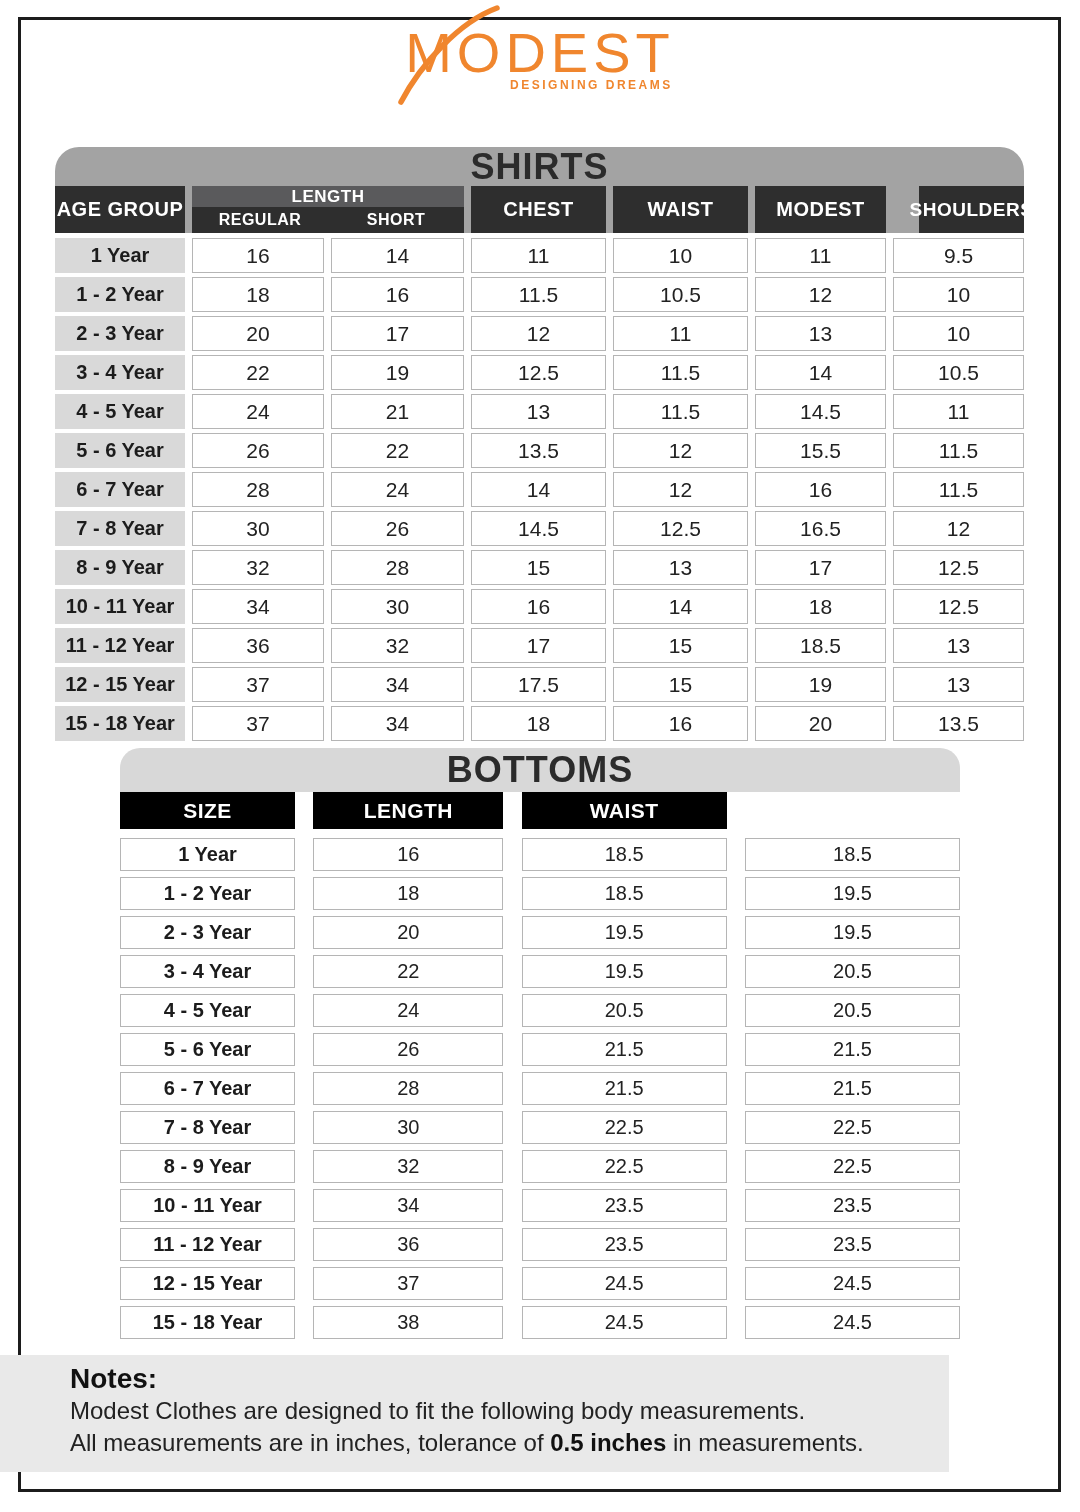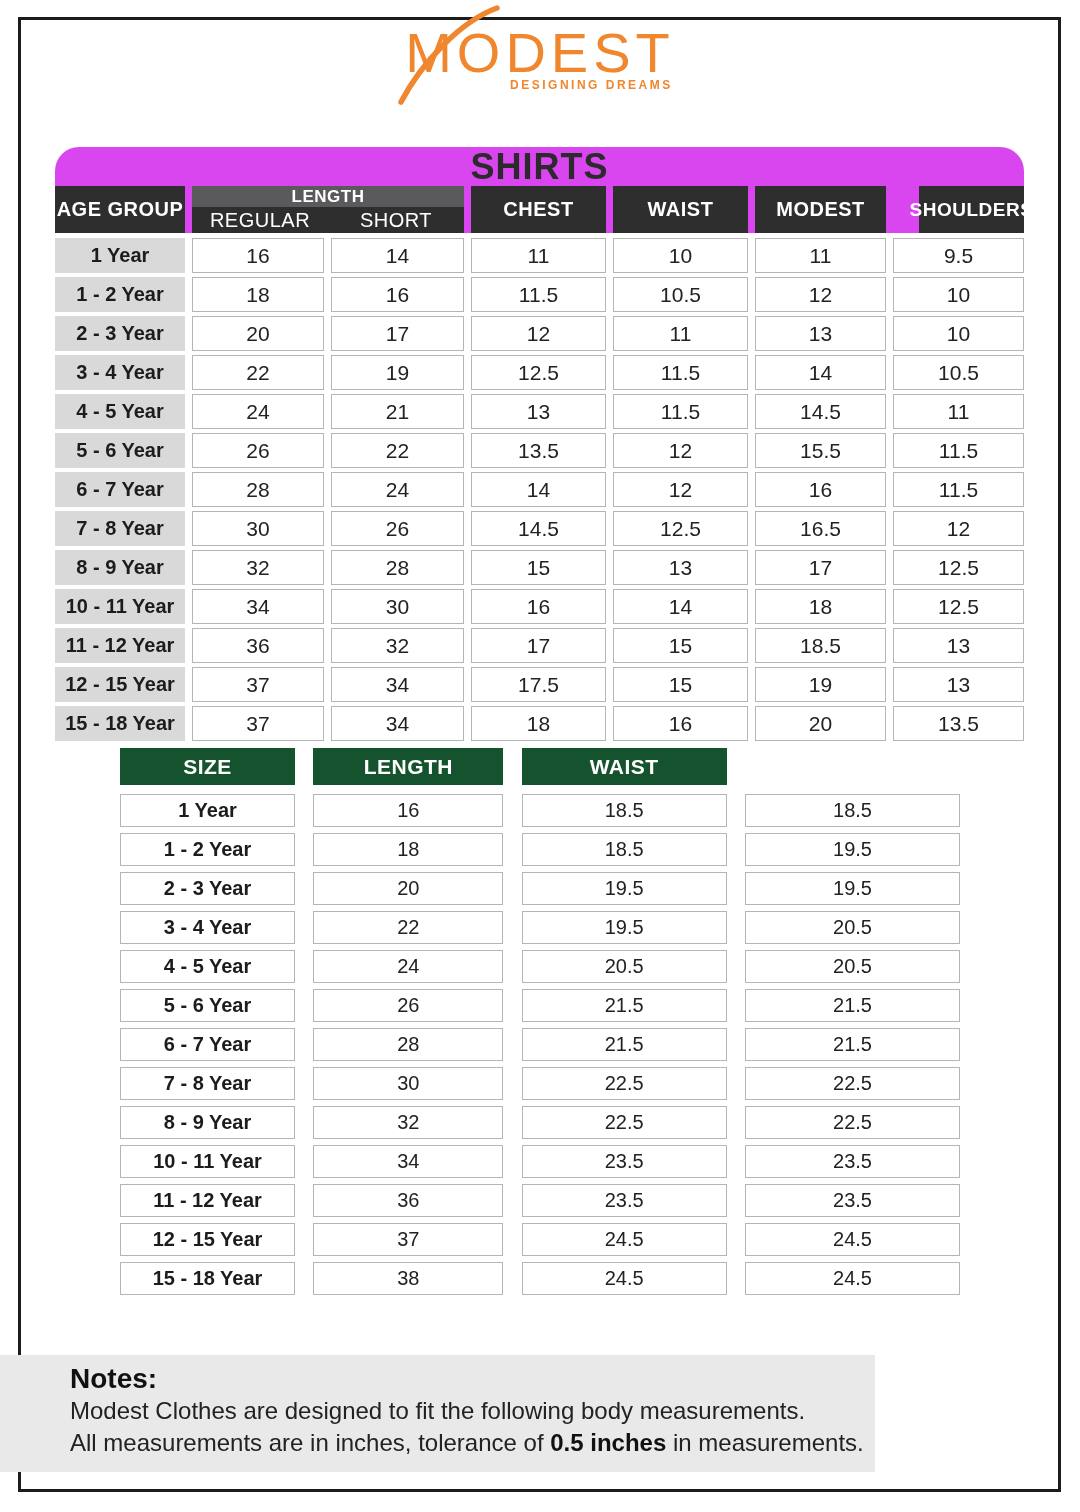--- a/index.html
+++ b/index.html
@@ -22,21 +22,21 @@
     display:block;text-align:right;font-size:12px;font-weight:bold;
     letter-spacing:2.5px;color:#f0862e;margin-top:-4px;padding-right:2px;
   }
   .chart-title{
     position:absolute;top:100px;left:0;width:100%;text-align:center;
     font-size:36px;letter-spacing:3px;color:#1d1d1d;font-weight:500;z-index:2;
   }
   
   .shirts-section{position:absolute;left:55px;top:147px;width:969px;z-index:2;}
   .shirts-band{
-    position:relative;height:86px;background:#d946ef;border-radius:24px 24px 0 0;
+    position:relative;height:86px;background:#a3a3a3;border-radius:24px 24px 0 0;
   }
   .section-title{
     text-align:center;font-size:36px;font-weight:800;color:#2b2b2b;
     letter-spacing:1px;line-height:40px;
   }
   .shirts-grid-cols{
     display:grid;grid-template-columns:130px 132px 133px 135px 135px 131px 131px;
     column-gap:7px;
   }
   .shirts-headers{position:absolute;left:0;bottom:0;width:100%;height:47px;border-radius:20px;}
@@ -45,21 +45,21 @@
     display:flex;align-items:center;justify-content:center;letter-spacing:.5px;
   }
   .hdr-shoulders{font-size:19px;margin-left:26px;}
   .length-group{grid-column:2 / 4;display:flex;flex-direction:column;}
   .length-top{
     height:21px;background:#5a5a5c;color:#fff;font-weight:bold;font-size:17px;
     display:flex;align-items:center;justify-content:center;letter-spacing:.5px;
   }
   .length-bottom{flex:1;background:#2e2e2e;display:flex;}
   .length-bottom span{
-    flex:1;color:#fff;font-weight:normal;font-size:20px;
+    flex:1;color:#fff;font-weight:bold;font-size:16px;
     display:flex;align-items:center;justify-content:center;letter-spacing:.5px;text-align:center;
   }
   .shirts-rows{margin-top:5px;row-gap:4px;grid-auto-rows:35px;}
   .s-label{
     background:#d9d9d9;font-weight:bold;font-size:20px;color:#1c1c1c;
     display:flex;align-items:center;justify-content:center;
   }
   .s-cell{
     background:#fff;border:1.5px solid #b5b5b5;box-sizing:border-box;
     font-size:21px;color:#222;display:flex;align-items:center;justify-content:center;
@@ -69,36 +69,36 @@
   .bottoms-band{
     height:44px;background:#d8d8d8;border-radius:20px 20px 0 0;
     display:flex;align-items:center;justify-content:center;
   }
   .bottoms-grid-cols{
     display:grid;grid-template-columns:175px 190px 205px 215px;
     justify-content:space-between;
   }
   .bottoms-headers{height:37px;}
   .b-hdr{
-    background:#14532d;color:#fff;font-weight:bold;font-size:21px;
+    background:#000000;color:#fff;font-weight:bold;font-size:21px;
     display:flex;align-items:center;justify-content:center;letter-spacing:.5px;
   }
   .bottoms-rows{margin-top:9px;row-gap:6px;grid-auto-rows:33px;}
   .b-size{
     background:#fff;border:1.5px solid #b5b5b5;box-sizing:border-box;
     font-weight:bold;font-size:20px;color:#1c1c1c;
     display:flex;align-items:center;justify-content:center;
   }
   .b-cell{
     background:#fff;border:1.5px solid #b5b5b5;box-sizing:border-box;
     font-size:20px;color:#222;display:flex;align-items:center;justify-content:center;
   }
   
   .notes{
-    position:absolute;left:0;top:1355px;width:875px;height:117px;background:#e9e9e9;
+    position:absolute;left:0;top:1355px;width:949px;height:117px;background:#e9e9e9;
     z-index:3;box-sizing:border-box;padding:8px 0 0 70px;
   }
   .notes-heading{font-size:28px;font-weight:bold;color:#111;line-height:32px;}
   .note-line{font-size:24px;color:#222;line-height:32px;}
   .note-line b{color:#111;}
 </style>
 </head>
 <body>
 
 <div class="page">
@@ -221,20 +221,23 @@
         <div class="s-cell">37</div>
         <div class="s-cell">34</div>
         <div class="s-cell">18</div>
         <div class="s-cell">16</div>
         <div class="s-cell">20</div>
         <div class="s-cell">13.5</div>
       </div>
   </div>
 
   <div class="bottoms-section">
+    <div class="bottoms-band">
+      <div class="section-title">BOTTOMS</div>
+    </div>
     <div class="bottoms-headers bottoms-grid-cols">
       <div class="b-hdr">SIZE</div>
       <div class="b-hdr">LENGTH</div>
       <div class="b-hdr">WAIST</div>
     </div>
     <div class="bottoms-rows bottoms-grid-cols">
         <div class="b-size">1 Year</div>
         <div class="b-cell">16</div>
         <div class="b-cell">18.5</div>
         <div class="b-cell">18.5</div>

